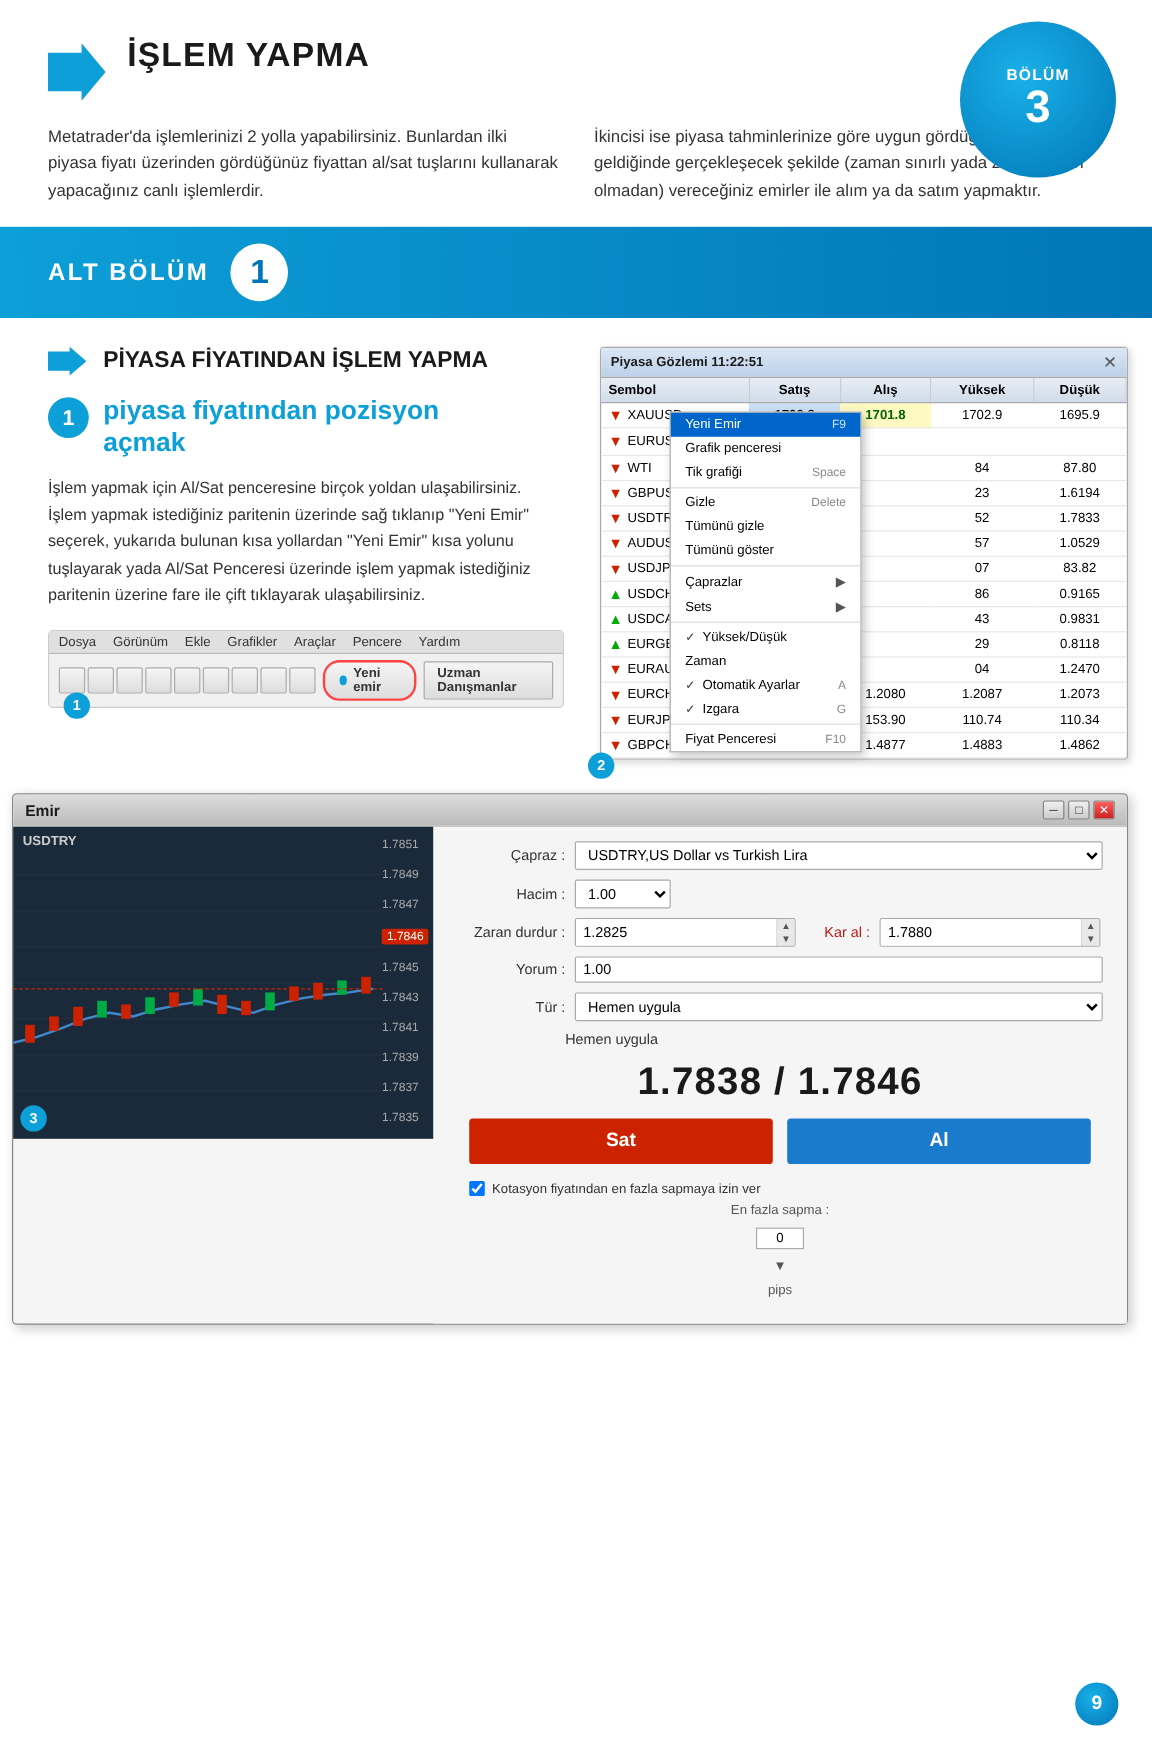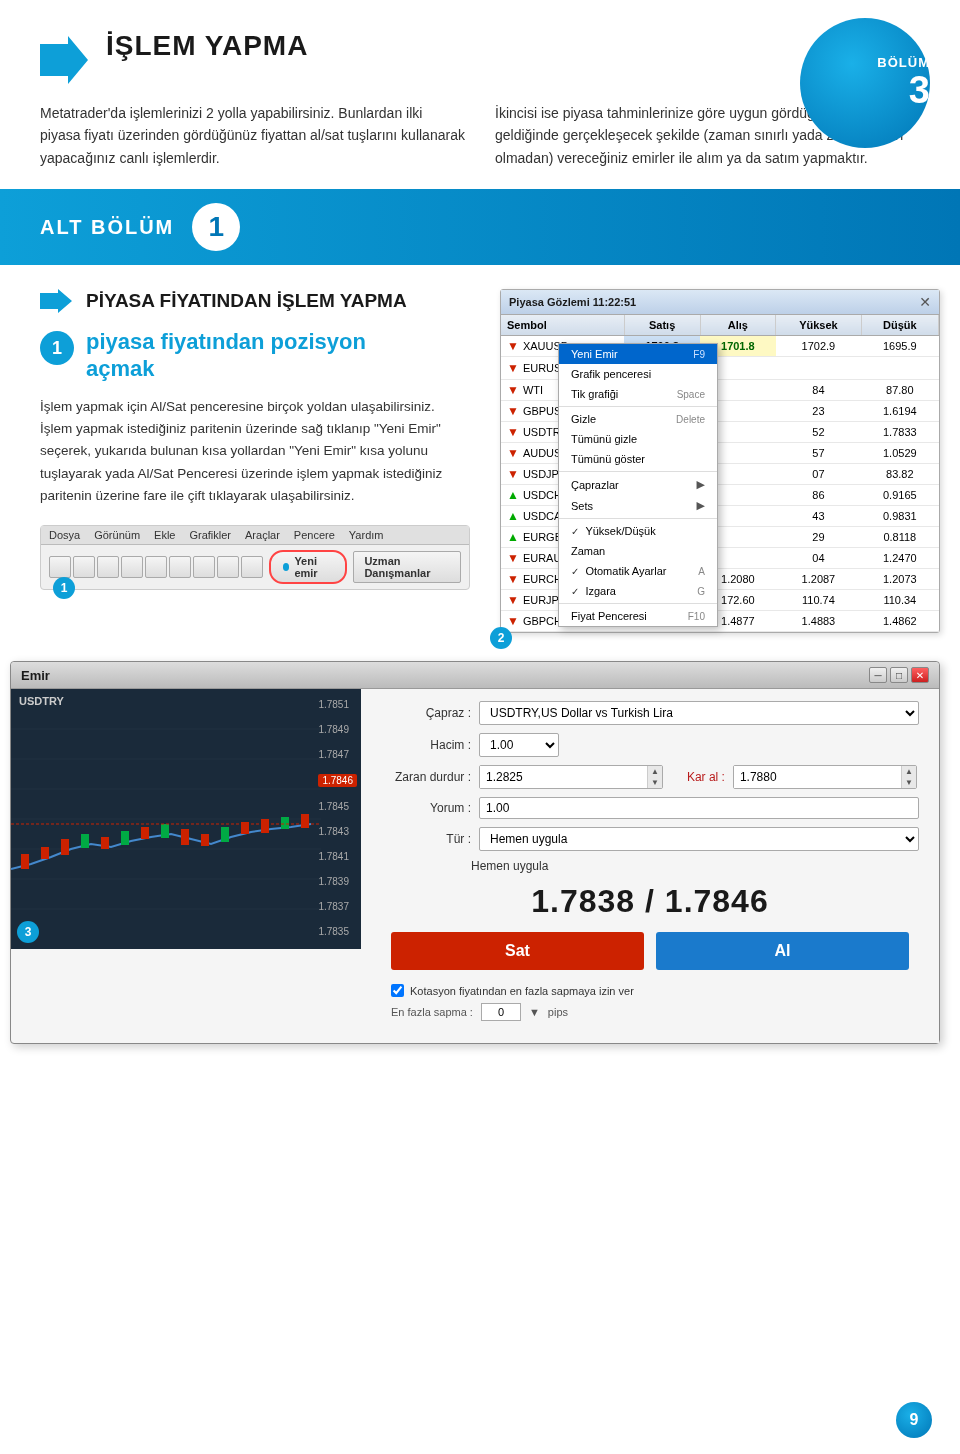--- a/index.html
+++ b/index.html
@@ -16,21 +16,21 @@
     .bolum-badge {
       position: absolute;
       top: 18px;
       right: 30px;
       width: 130px;
       height: 130px;
       background: radial-gradient(circle at 40% 35%, #1ab0e8, #0076b6);
       border-radius: 50%;
       display: flex;
       flex-direction: column;
-      align-items: flex-end;
+      align-items: center;
       justify-content: center;
       color: white;
       z-index: 10;
     }
     .bolum-badge .bolum-text {
       font-size: 13px;
       font-weight: bold;
       letter-spacing: 1px;
     }
     .bolum-badge .bolum-num {
@@ -578,20 +578,21 @@
       font-size: 11px;
       color: #333;
     }
     .fazla-sapmа-row {
       display: flex;
       align-items: center;
       gap: 8px;
       padding: 0 10px 10px 10px;
       font-size: 11px;
       color: #555;
+      flex-direction: column;
     }
     .fazla-input {
       width: 40px;
       border: 1px solid #aaa;
       padding: 2px 4px;
       font-size: 11px;
       text-align: center;
     }
 
     
@@ -885,21 +886,21 @@
               <td>1.2073</td>
             </tr>
             <tr>
               <td>
                 <div class="symbol-cell">
     <span class="down-arrow">▼</span>
     <span>EURJPY</span>
   </div>
               </td>
               <td>110.49</td>
-              <td>172.60</td>
+              <td>153.90</td>
               <td>110.74</td>
               <td>110.34</td>
             </tr>
             <tr>
               <td>
                 <div class="symbol-cell">
     <span class="down-arrow">▼</span>
     <span>GBPCHF</span>
   </div>
               </td>

